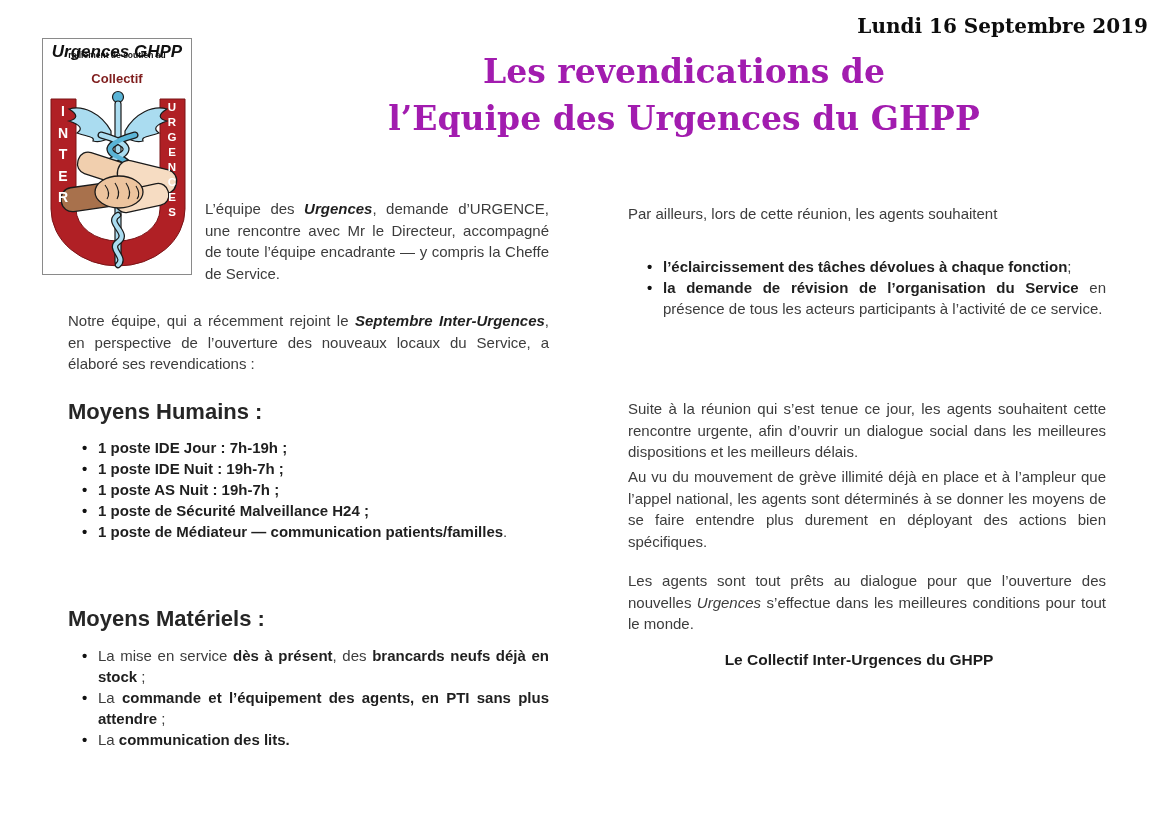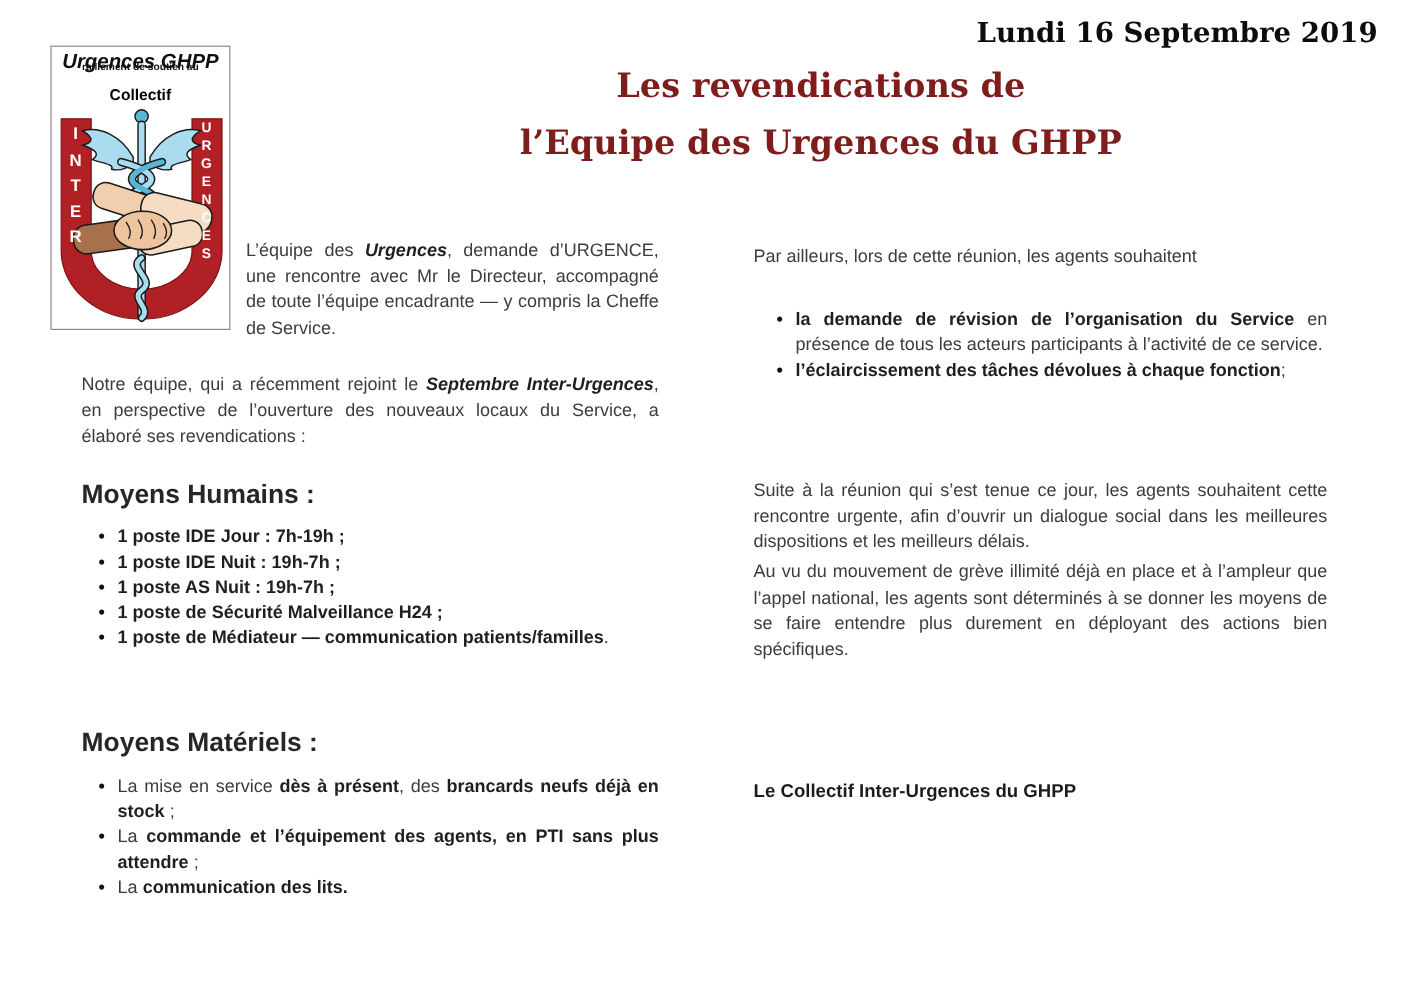--- a/index.html
+++ b/index.html
@@ -2,33 +2,33 @@
 <html><head>
 <meta charset="utf-8">
 <style>
   html,body{margin:0;padding:0;background:#ffffff;}
   .page{position:relative;width:1170px;height:827px;background:#ffffff;overflow:hidden;
         font-family:"Liberation Sans",sans-serif;color:#3c3c3c;}
   .serif{font-family:"DejaVu Serif",serif;}
   .b{font-weight:bold;color:#1f1f1f;}
   .i{font-style:italic;}
 
-  .date{position:absolute;top:14px;right:22px;font-size:23px;font-weight:bold;color:#0d0d0d;}
+  .date{position:absolute;top:14px;right:22px;font-size:20px;font-weight:bold;color:#0d0d0d;}
   .doc-title{position:absolute;left:384px;top:48px;width:600px;text-align:center;
-             font-size:28px;font-weight:bold;color:#7f1d1d;line-height:47px;}
+             font-size:33px;font-weight:bold;color:#a21caf;line-height:47px;}
 
   
   .logo{position:absolute;left:42px;top:38px;width:150px;height:237px;background:#fff;
         border:1px solid #8a8a8a;box-sizing:border-box;}
   .logo-h1{position:absolute;top:3px;left:0;right:0;text-align:center;font-size:17px;
            font-weight:bold;font-style:italic;color:#111;}
   .logo-h2{position:absolute;top:11px;left:0;right:0;text-align:center;font-size:8.5px;
            font-weight:bold;color:#111;}
   .logo-h3{position:absolute;top:32px;left:0;right:0;text-align:center;font-size:13px;
-           font-weight:bold;color:#000000;}
+           font-weight:bold;color:#7f1d1d;}
   .logo svg{position:absolute;left:0;top:0;}
   .letters{position:absolute;display:flex;flex-direction:column;align-items:center;
            color:#fff;font-weight:bold;text-align:center;}
   .letters-left{left:7px;top:62px;width:26px;font-size:14px;}
   .letters-left span{line-height:21.5px;}
   .letters-right{left:116px;top:61px;width:26px;font-size:11.5px;}
   .letters-right span{line-height:15px;}
 
   
   .para{font-size:15px;line-height:21.5px;text-align:justify;}
@@ -49,21 +49,21 @@
   
   .r-intro{position:absolute;left:628px;top:190px;width:478px;font-size:15px;text-align:left;}
   .r-heading{position:absolute;left:628px;top:211px;width:478px;font-size:23px;
              font-weight:bold;color:#232323;}
   .r-heading .suffix{font-size:15px;font-weight:normal;color:#3c3c3c;}
   .list-points{position:absolute;left:645px;top:256px;width:461px;}
   .list-points li{text-align:justify;}
   .r-para1{position:absolute;left:628px;top:380px;width:478px;margin-top:18px;}
   .r-para2{position:absolute;left:628px;top:451px;width:478px;}
   .r-para3{position:absolute;left:628px;top:555px;width:478px;}
-  .signature{position:absolute;left:628px;top:651px;width:462px;text-align:left;
+  .signature{position:absolute;left:628px;top:651px;width:462px;text-align:center;
              font-size:15.5px;font-weight:bold;color:#1c1c1c;}
 </style>
 </head>
 <body>
 
 <div class="page">
 
   <div class="date serif">Lundi 16 Septembre 2019</div>
 
   <div class="doc-title serif">
@@ -140,22 +140,23 @@
   <ul class="blist list-materiels">
 
   <li><span>La mise en service </span><span class="b">dès à présent</span><span>, des </span><span class="b">brancards neufs déjà en stock</span><span> ;</span></li>
       <li><span>La </span><span class="b">commande et l’équipement des agents, en PTI sans plus attendre</span><span> ;</span></li>
       <li><span>La </span><span class="b">communication des lits.</span></li>
     </ul>
 
   <p class="r-intro">Par ailleurs, lors de cette réunion, les agents souhaitent</p>
   <ul class="blist list-points">
 
+      <li><span class="b">l’éclaircissement des tâches dévolues à chaque fonction</span><span>;</span></li>
       <li><span class="b">la demande de révision de l’organisation du Service</span><span> en présence de tous les acteurs participants à l’activité de ce service.</span></li>
-      <li><span class="b">l’éclaircissement des tâches dévolues à chaque fonction</span><span>;</span></li>
     </ul>
 
   <p class="para r-para1"><span>Suite à la réunion qui s’est tenue ce jour, les agents souhaitent cette rencontre urgente, afin d’ouvrir un dialogue social dans les meilleures dispositions et les meilleurs délais.</span></p>
   <p class="para r-para2"><span>Au vu du mouvement de grève illimité déjà en place et à l’ampleur que l’appel national, les agents sont déterminés à se donner les moyens de se faire entendre plus durement en déployant des actions bien spécifiques.</span></p>
+  <p class="para r-para3"><span>Les agents sont tout prêts au dialogue pour que l’ouverture des nouvelles </span><span class="i">Urgences</span><span> s’effectue dans les meilleures conditions pour tout le monde.</span></p>
 
   <div class="signature">Le Collectif Inter-Urgences du GHPP</div>
 
 </div>
 
 </body></html>

